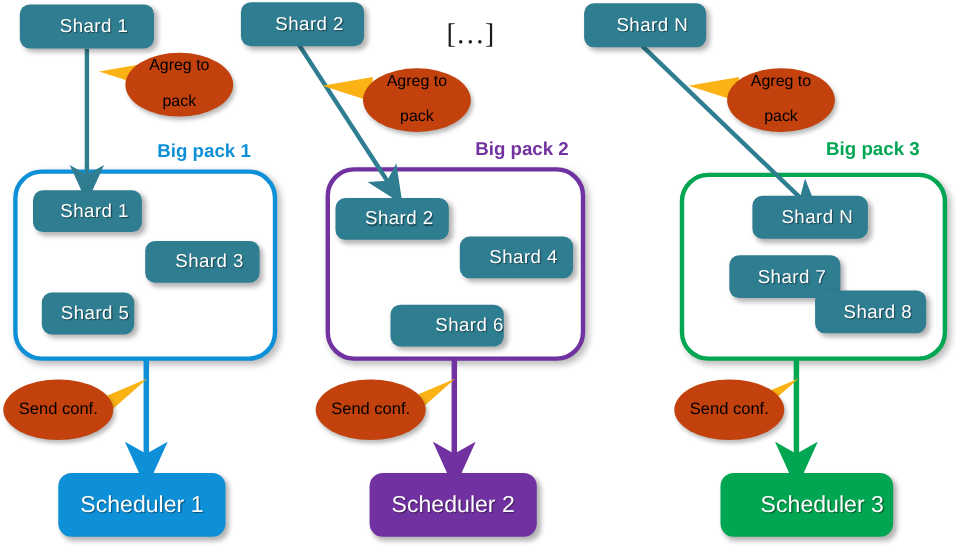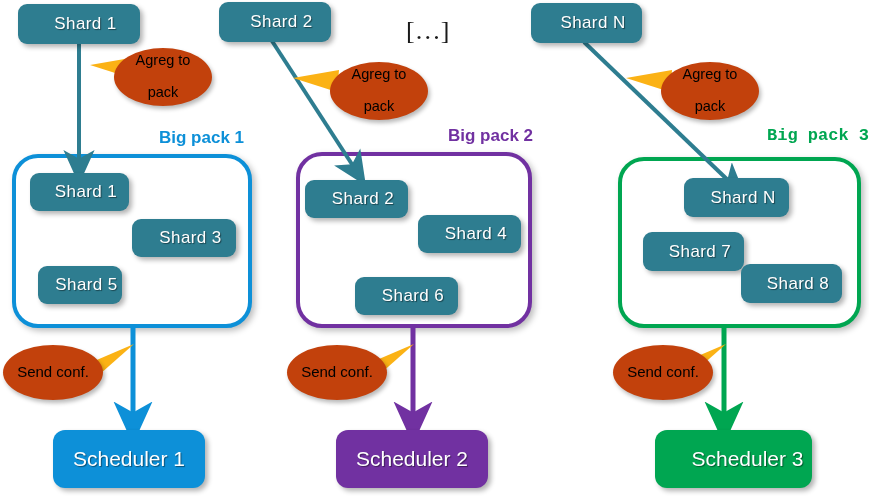--- a/index.html
+++ b/index.html
@@ -65,21 +65,20 @@
   .pack-2 { border-color: #7131A1; }
   .pack-3 { border-color: #00A651; }
 
   
   .pack-title {
     position: absolute;
     font-size: 17px;
     font-weight: bold;
     white-space: nowrap;
     z-index: 7;
-    margin-left: 16px;
   }
   .pt-1 { color: #0D90D8; }
   .pt-2 { color: #7131A1; }
   .pt-3 { color: #00A651; }
 
   
   .callout {
     position: absolute;
     background: #c2410c;
     border-radius: 50%;
@@ -191,21 +190,21 @@
   </svg>
   <div class="callout" style="left:661px; top:62px; width:98px; height:58px;">
     <span>
       <span>Agreg to</span><br>
       <span>pack</span>
     </span>
   </div>
 
   <div class="pack-title pt-1" style="left:143px; top:128px;">Big pack 1</div>
   <div class="pack-title pt-2" style="left:432px; top:126px;">Big pack 2</div>
-  <div class="pack-title pt-3" style="left:751px; top:126px;font-family:Liberation Mono, monospace;">Big pack 3</div>
+  <div class="pack-title pt-3" style="left:751px; top:126px;">Big pack 3</div>
 
   <div class="pack pack-1" style="left:12px; top:154px; width:240px; height:174px;"></div>
 
   <div class="node shard" style="left:30px; top:173px; width:99px; height:38px;">
     <span>Shard 1</span>
   </div>
   <div class="node shard" style="left:132px; top:219px; width:104px; height:38px;">
     <span>Shard 3</span>
   </div>
   <div class="node shard" style="left:38px; top:266px; width:84px; height:38px;">
@@ -213,30 +212,30 @@
   </div>
 
   <div class="pack pack-2" style="left:296px; top:152px; width:236px; height:176px;"></div>
 
   <div class="node shard" style="left:305px; top:180px; width:103px; height:38px;">
     <span>Shard 2</span>
   </div>
   <div class="node shard" style="left:418px; top:215px; width:103px; height:38px;">
     <span>Shard 4</span>
   </div>
-  <div class="node shard" style="left:355px; top:277px; width:103px; height:38px;">
+  <div class="node shard" style="left:355px; top:277px; width:103px; height:38px;justify-content:flex-end;">
     <span>Shard 6</span>
   </div>
 
   <div class="pack pack-3" style="left:618px; top:157px; width:243px; height:171px;"></div>
 
   <div class="node shard" style="left:684px; top:178px; width:105px; height:39px;">
     <span>Shard N</span>
   </div>
-  <div class="node shard" style="left:643px; top:232px; width:101px; height:39px;">
+  <div class="node shard" style="left:663px; top:232px; width:101px; height:39px;">
     <span>Shard 7</span>
   </div>
   <div class="node shard" style="left:741px; top:264px; width:101px; height:39px;">
     <span>Shard 8</span>
   </div>
 
   <svg class="tail" style="left:78px; top:344px; width:70px; height:34px;" viewBox="0 0 70 34">
     <path d="M0,24 L56,0 L22,30 Z" fill="#FBB215"></path>
   </svg>
   <div class="callout" style="left:3px; top:345px; width:100px; height:55px; font-size:15px;">

